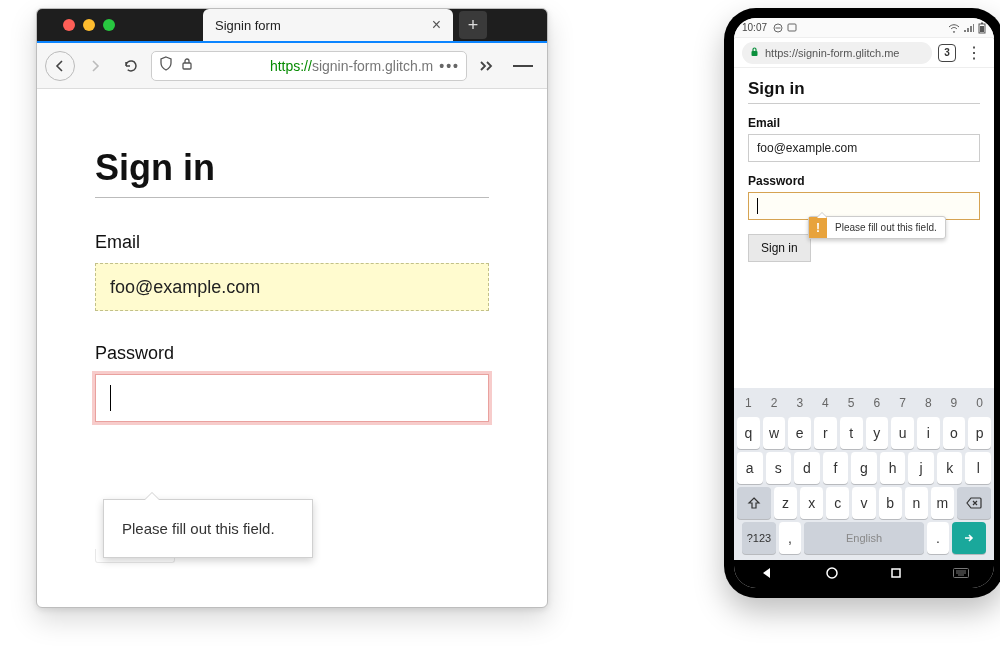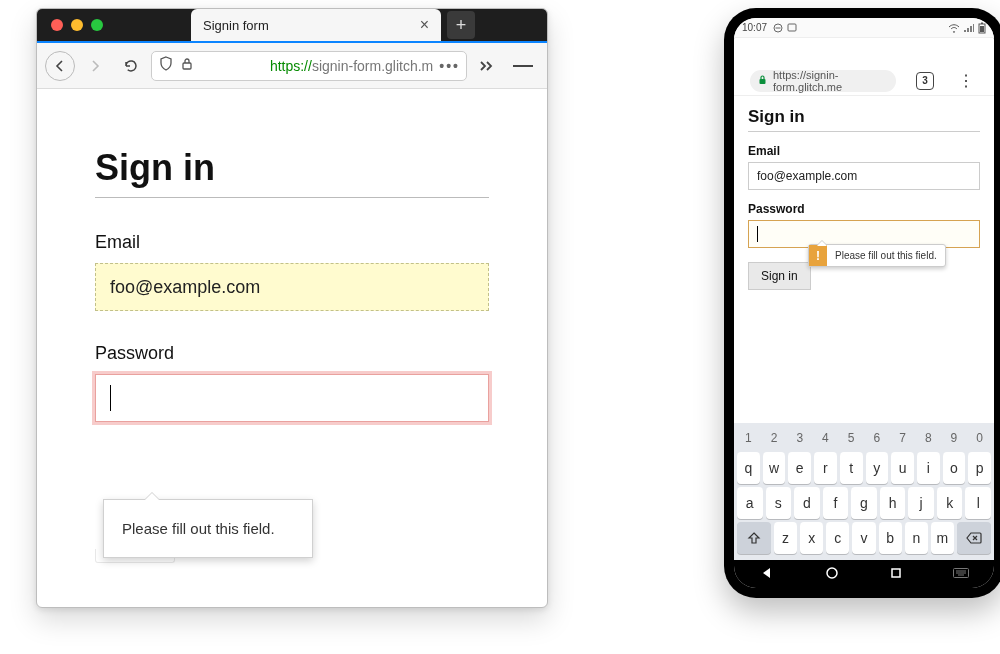--- a/index.html
+++ b/index.html
@@ -18,21 +18,21 @@
     position:absolute; left:36px; top:8px; width:512px; height:600px;
     background:#fff;
     border:1px solid #bdbdbd;
     border-radius:6px;
     box-shadow:0 12px 28px rgba(0,0,0,.15), 0 2px 6px rgba(0,0,0,.10);
     overflow:hidden;
   }
   .tabbar {
     height:34px; background:#1e1e1e;
     display:flex; align-items:flex-end;
-    padding-left:8px;
+    padding-left:20px;
     position:relative;
     border-bottom:2px solid #0a84ff;
   }
   .traffic { display:flex; gap:8px; align-items:center; height:100%; padding:0 6px 0 6px;}
   .traffic .dot { width:12px; height:12px; border-radius:50%; }
   .dot.red{background:#ff5f57}
   .dot.yellow{background:#febc2e}
   .dot.green{background:#28c840}
   .tab {
     margin-left:82px;
@@ -163,23 +163,22 @@
     height:20px; background:#fafafa; border-bottom:1px solid #eee;
     display:flex; align-items:center; padding:0 8px;
     font-size:10px; color:#444;
   }
   .statusbar .time{ }
   .statusbar .left-ico{ margin-left:6px; display:flex; gap:4px;}
   .statusbar .right{ margin-left:auto; display:flex; gap:4px; align-items:center;}
   .statusbar svg{ display:block;}
 
   .m-toolbar{
-    height:30px; display:flex; align-items:center; padding:0 16px; gap:20px;
+    height:30px; display:flex; align-items:center; padding:0 8px; gap:6px;
     border-bottom:1px solid #eee;
-    margin-top:28px;
   }
   .pill{
     flex:1; height:22px; background:#f0f0f0; border-radius:11px;
     display:flex; align-items:center; padding:0 8px; gap:6px; font-size:11px; color:#555;
   }
   .pill .lock{color:#0a8f3c}
   .tabcount{
     width:18px; height:18px; border:1.5px solid #444; border-radius:4px;
     display:flex; align-items:center; justify-content:center;
     font-size:10px; font-weight:600; color:#333;
@@ -452,20 +451,32 @@
           <div class="key ">b</div>
           <div class="key ">n</div>
           <div class="key ">m</div>
           <div class="key fn">
             <svg width="16" height="12" viewBox="0 0 16 12">
               <path d="M5 1h9a1 1 0 0 1 1 1v8a1 1 0 0 1-1 1H5L1 6z" fill="none" stroke="#333" stroke-width="1.2"></path>
               <path d="M7 4l4 4M11 4l-4 4" stroke="#333" stroke-width="1.2"></path>
             </svg>
           </div>
         </div>
+      <div class="krow" id="krow-4">
+          <div class="key fn">?123</div>
+          <div class="key small">,</div>
+          <div class="key space">English</div>
+          <div class="key small">.</div>
+          <div class="key enter">
+            <svg width="16" height="16" viewBox="0 0 16 16">
+              <circle cx="8" cy="8" r="7" fill="none" stroke="#fff" stroke-width="0"></circle>
+              <path d="M4 8h7M8 5l3 3-3 3" fill="none" stroke="#fff" stroke-width="1.6"></path>
+            </svg>
+          </div>
+        </div>
     </div>
 
     <div class="navbar">
       <span class="nb">
         <svg width="14" height="14" viewBox="0 0 14 14">
             <path d="M10 2v10L3 7z" fill="#fff"></path>
           </svg>
       </span>
       <span class="nb">
         <svg width="14" height="14" viewBox="0 0 14 14">

